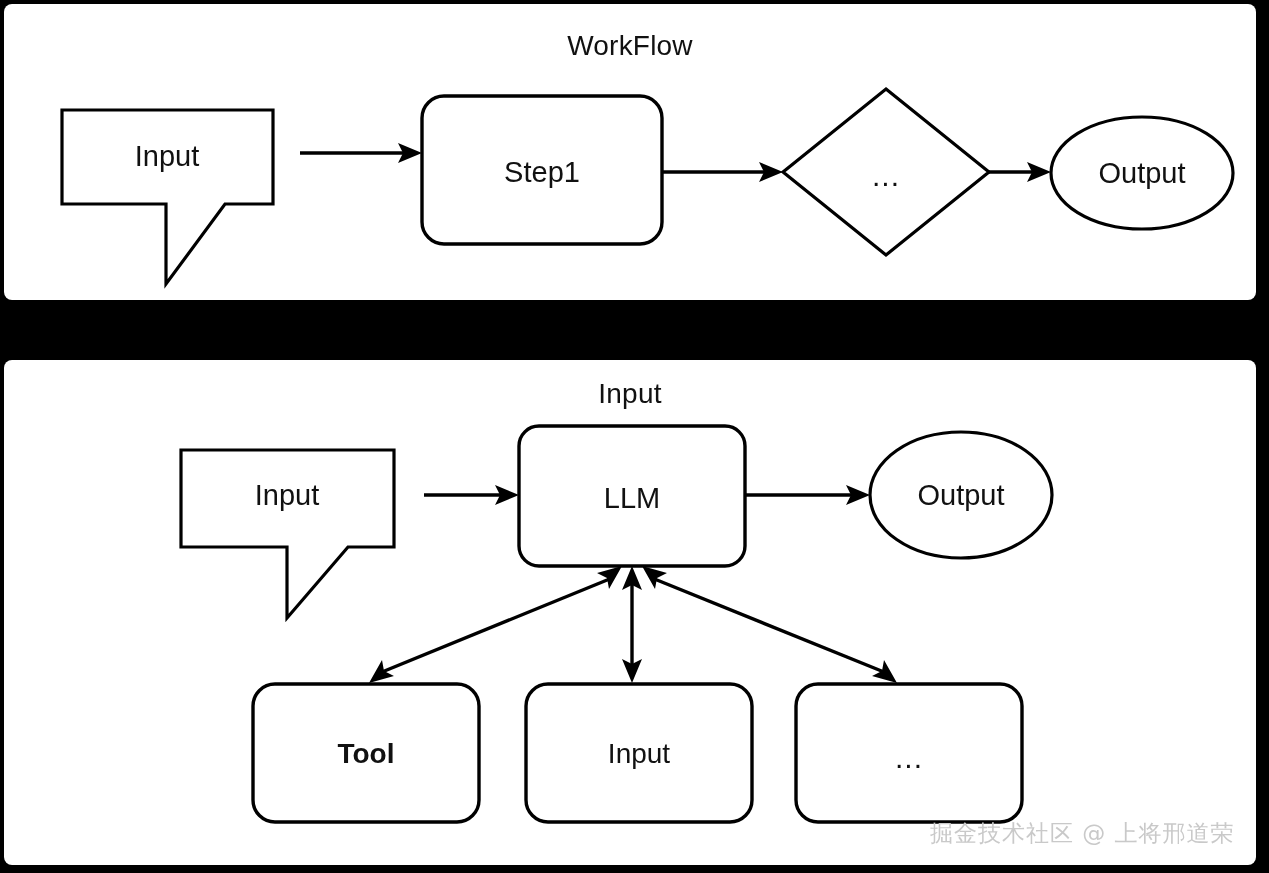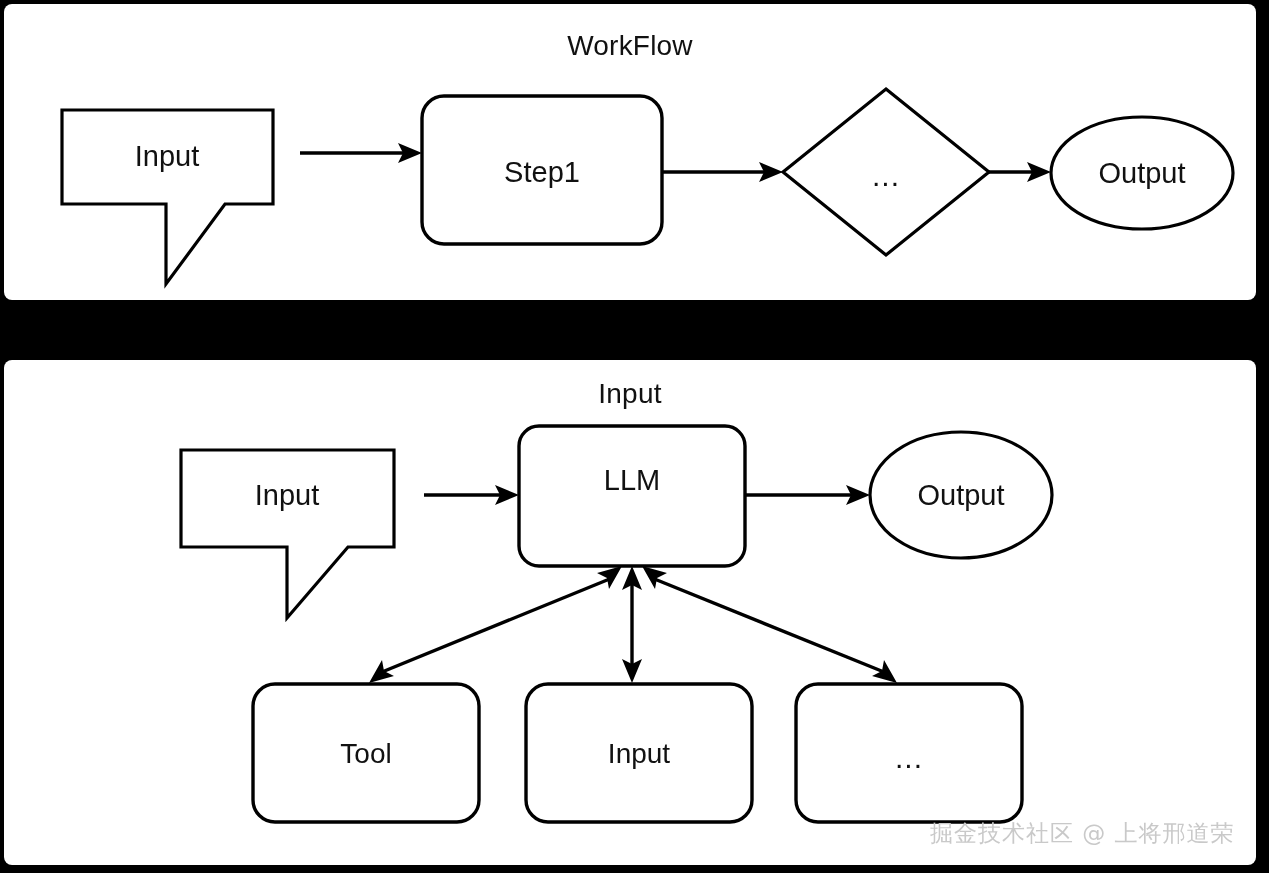--- a/index.html
+++ b/index.html
@@ -184,21 +184,21 @@
     </g>
 
   </svg>
 
   <div class="node-label" style="left:167px; top:156px;">Input</div>
   <div class="node-label" style="left:542px; top:172px;">Step1</div>
   <div class="dots-label" style="left:886px; top:176px;">...</div>
   <div class="node-label" style="left:1142px; top:173px;">Output</div>
 
   <div class="node-label" style="left:287px; top:495px;">Input</div>
-  <div class="node-label" style="left:632px; top:480px;">LLM</div>
+  <div class="node-label" style="left:632px; top:498px;">LLM</div>
   <div class="node-label" style="left:961px; top:495px;">Output</div>
-  <div class="node-label small" style="left:366px; top:754px;">Tool</div>
+  <div class="node-label small" style="left:366px; top:754px;font-weight:bold;">Tool</div>
   <div class="node-label small" style="left:639px; top:754px;">Input</div>
   <div class="dots-label" style="left:909px; top:758px;">...</div>
 
   <div id="watermark">掘金技术社区 @ 上将邢道荣</div>
 
 </div>
 
 </body></html>

